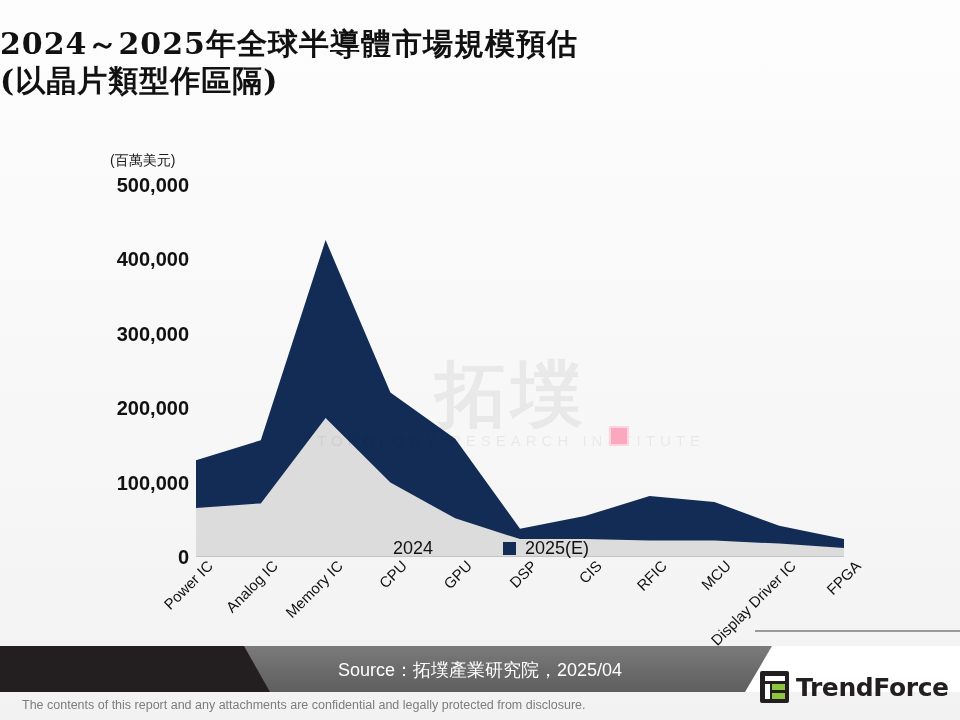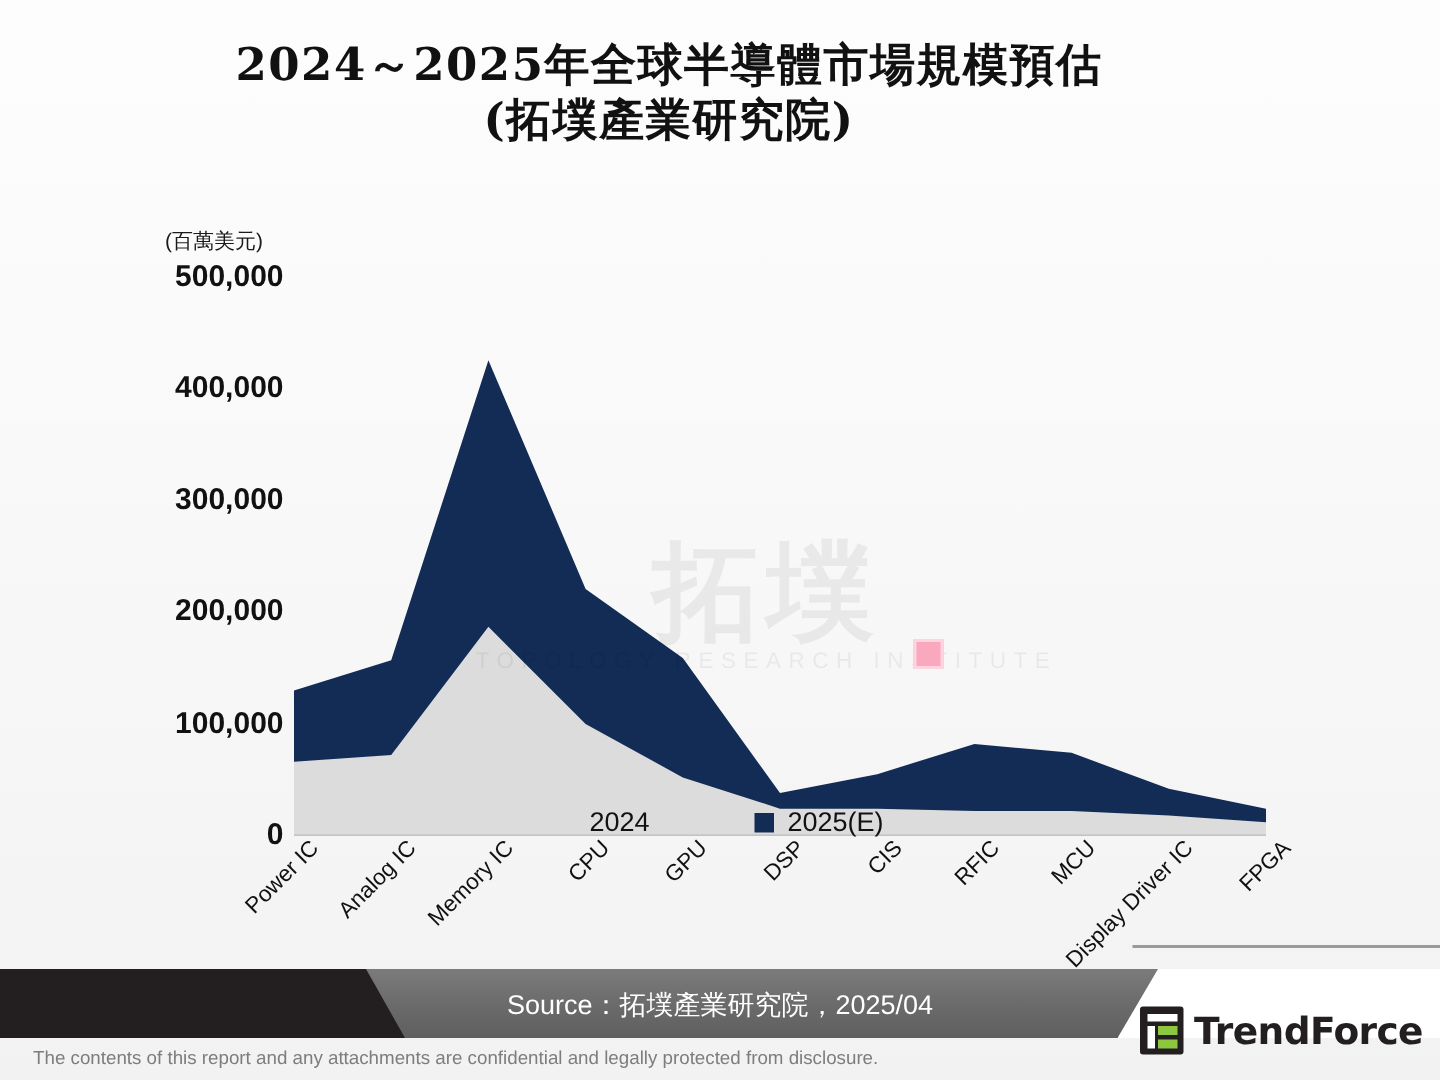--- a/index.html
+++ b/index.html
@@ -8,23 +8,22 @@
     background:#ffffff;
     font-family:"Liberation Sans","DejaVu Sans",sans-serif;
     position:relative;
   }
   #slide{
     position:absolute;left:0;top:0;width:960px;height:720px;
     background:linear-gradient(180deg,#fdfdfd 0%,#f7f7f7 60%,#f2f2f2 100%);
   }
   
   #title-block{
-    position:absolute;left:0;top:26px;width:852px;text-align:center;
+    position:absolute;left:0;top:26px;width:852px;text-align:left;
     line-height:1.22;
-    padding-left:20px;
   }
   #title-block .tline{
     font-family:"DejaVu Serif","Liberation Serif",serif;
     font-weight:bold;font-size:30px;color:#111111;letter-spacing:1px;
     white-space:nowrap;
   }
   
   #chart-area{
     position:absolute;left:0px;top:120px;width:960px;height:450px;
   }
@@ -129,21 +128,21 @@
     color:#7d7d7d;font-size:12.5px;white-space:nowrap;
   }
 </style>
 </head>
 <body>
 
 <div id="slide">
 
   <div id="title-block">
     <div class="tline">2024～2025年全球半導體市場規模預估</div>
-    <div class="tline">(拓墣產業研究院)</div>
+    <div class="tline">(以晶片類型作區隔)</div>
   </div>
 
   <div id="chart-area">
 
     <div id="unit-label">(百萬美元)</div>
 
     <div id="ytick-wrap">
         <div class="ytick" style="top: 437px;">0</div>
         <div class="ytick" style="top: 362.6px;">100,000</div>
         <div class="ytick" style="top: 288.2px;">200,000</div>

